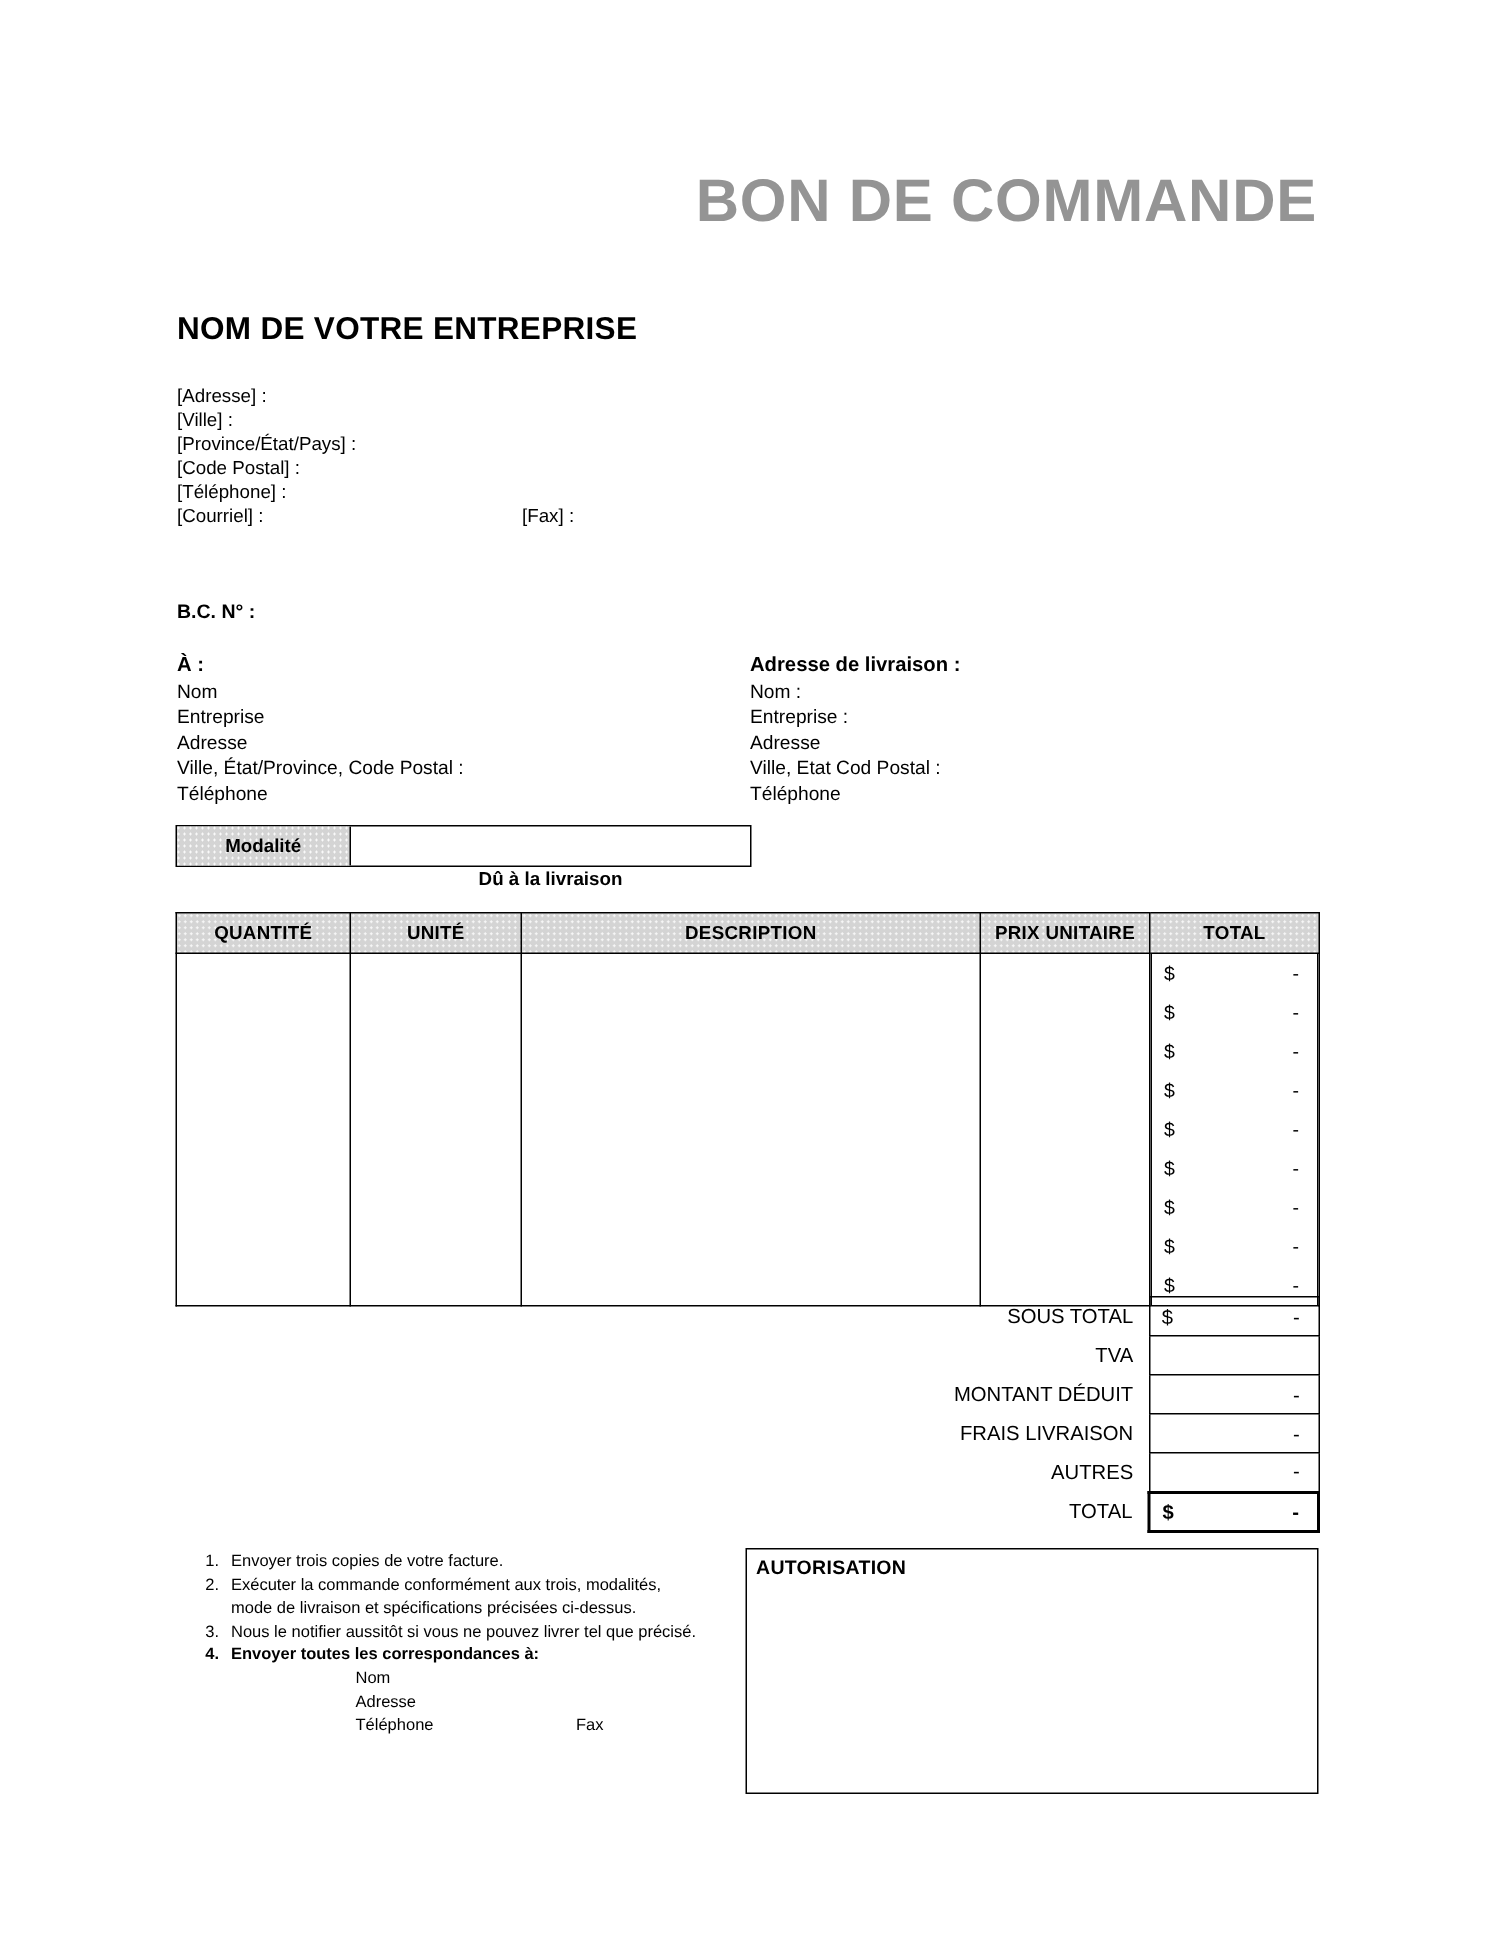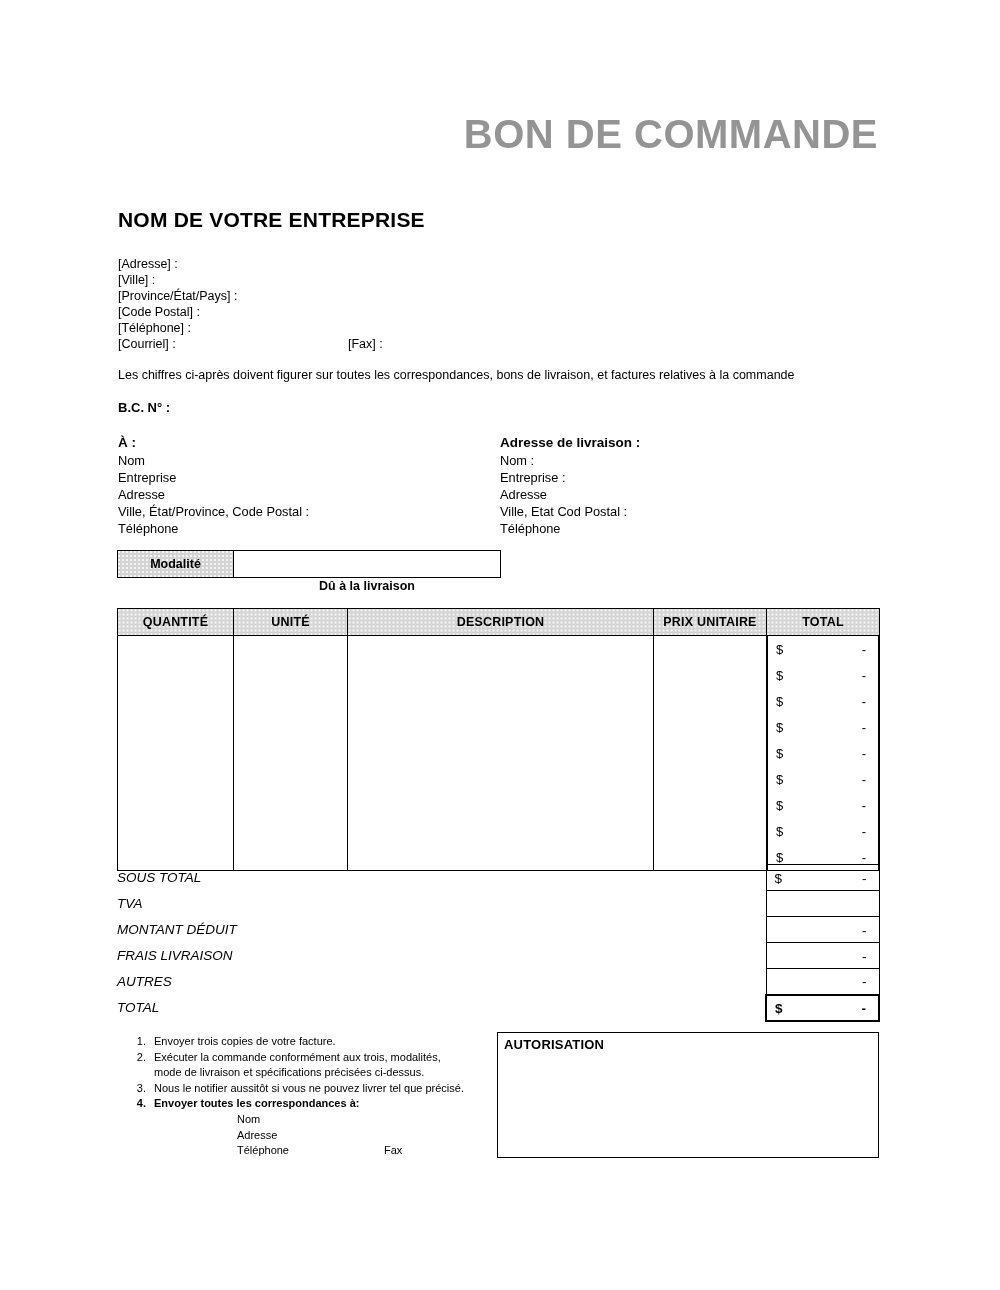--- a/index.html
+++ b/index.html
@@ -187,25 +187,24 @@
     border-collapse: collapse;
     table-layout: fixed;
     font-size: 13.5px;
   }
   .totals td {
     padding: 0;
     box-sizing: border-box;
     height: 26px;
   }
   .totals td.lbl {
-    text-align: left;
+    text-align: right;
     padding-right: 10px;
     border: none;
     white-space: nowrap;
-    font-style: italic;
   }
   .totals td.val {
     border: 1.1px solid #000;
     position: relative;
   }
   .totals tr.grand td.val {
     border: 2px solid #000;
     font-weight: bold;
   }
   .totals tr.grand td.lbl { }
@@ -251,21 +250,21 @@
     left: 262px;
     top: 0;
   }
 
   
   .auth {
     position: absolute;
     left: 497px;
     top: 1032px;
     width: 382px;
-    height: 126px;
+    height: 164px;
     border: 1.6px solid #000;
     box-sizing: border-box;
     background: #fff;
   }
   .auth-title {
     position: absolute;
     left: 6px;
     top: 4px;
     font-size: 13px;
     font-weight: bold;
@@ -307,21 +306,20 @@
     <div class="addr-line"><span>[Ville] :</span></div>
     <div class="addr-line"><span>[Province/État/Pays] :</span></div>
     <div class="addr-line"><span>[Code Postal] :</span></div>
     <div class="addr-line">
       <span>[Téléphone] :</span>
       <span class="fax">[Fax] :</span>
     </div>
     <div class="addr-line"><span>[Courriel] :</span></div>
   </div>
 
-  <div class="notice">Les chiffres ci-après doivent figurer sur toutes les correspondances, bons de livraison, et factures relatives à la commande</div>
 
   <div class="bc-no">B.C. N° :</div>
 
   <div class="party to">
     <div class="party-title">À :</div>
     <div class="party-line">Nom</div>
     <div class="party-line">Entreprise</div>
     <div class="party-line">Adresse</div>
     <div class="party-line">Ville, État/Province, Code Postal :</div>
     <div class="party-line">Téléphone</div>

